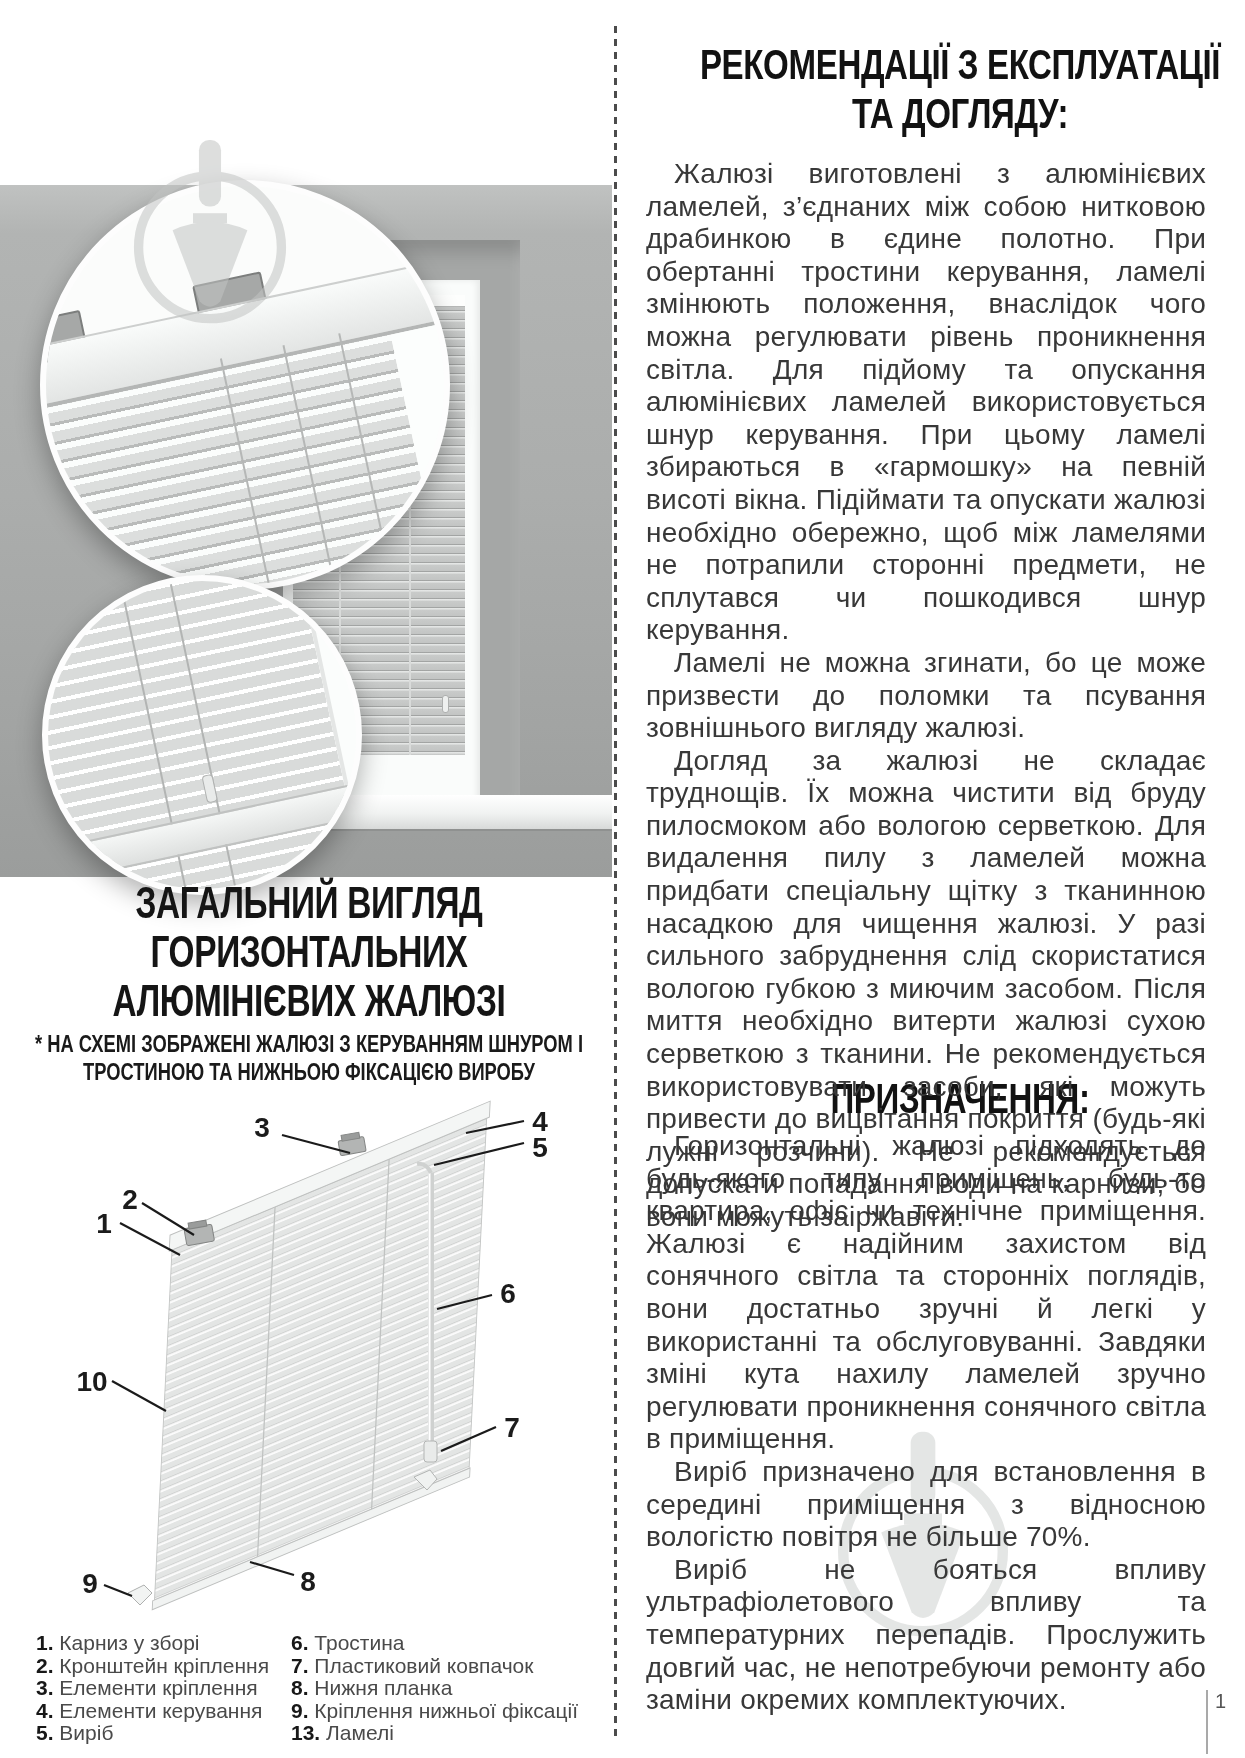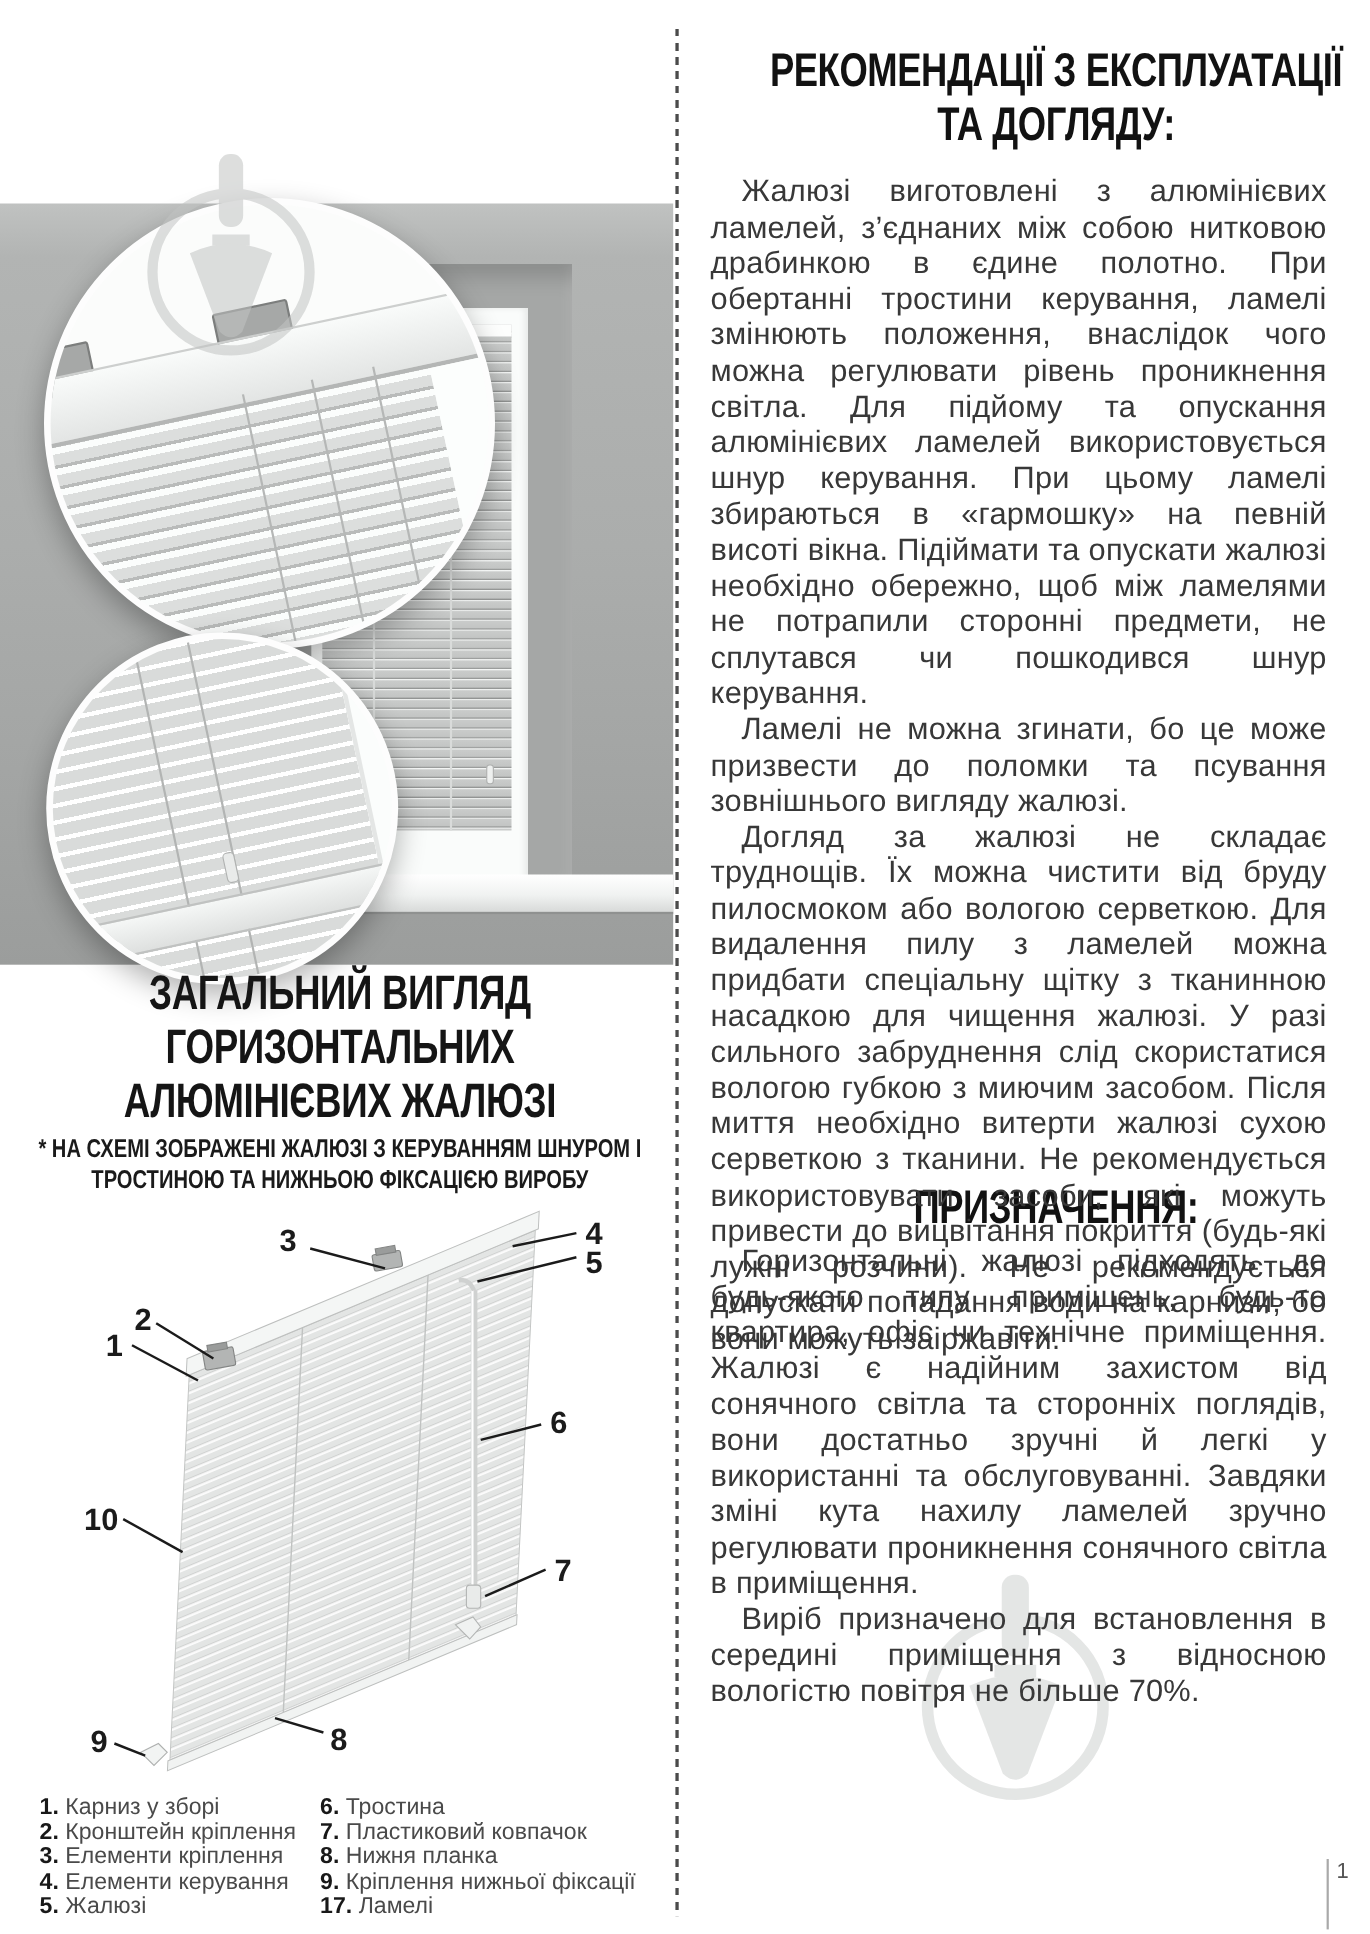--- a/index.html
+++ b/index.html
@@ -197,28 +197,28 @@
     <text class="co" x="308" y="506" text-anchor="middle">8</text>
     <text class="co" x="90" y="508" text-anchor="middle">9</text>
   </svg>
 
   <div class="legend">
     <div class="legend-col legend-col-1">
       <div class="legend-item"><span class="legend-num">1.</span> <span>Карниз у зборі</span></div>
       <div class="legend-item"><span class="legend-num">2.</span> <span>Кронштейн кріплення</span></div>
       <div class="legend-item"><span class="legend-num">3.</span> <span>Елементи кріплення</span></div>
       <div class="legend-item"><span class="legend-num">4.</span> <span>Елементи керування</span></div>
-      <div class="legend-item"><span class="legend-num">5.</span> <span>Жалюзі</span></div>
+      <div class="legend-item"><span class="legend-num">5.</span> <span>Виріб</span></div>
     </div>
     <div class="legend-col legend-col-2">
       <div class="legend-item"><span class="legend-num">6.</span> <span>Тростина</span></div>
       <div class="legend-item"><span class="legend-num">7.</span> <span>Пластиковий ковпачок</span></div>
       <div class="legend-item"><span class="legend-num">8.</span> <span>Нижня планка</span></div>
       <div class="legend-item"><span class="legend-num">9.</span> <span>Кріплення нижньої фіксації</span></div>
-      <div class="legend-item"><span class="legend-num">17.</span> <span>Ламелі</span></div>
+      <div class="legend-item"><span class="legend-num">13.</span> <span>Ламелі</span></div>
     </div>
   </div>
 
   <div class="divider"></div>
 
   <svg class="wm wm-right" viewBox="0 0 200 240">
     <circle cx="100" cy="132" r="84" fill="none" stroke="currentColor" stroke-width="11"></circle>
     <rect x="87" y="6" width="26" height="78" rx="12" fill="currentColor"></rect>
     <rect x="80" y="92" width="40" height="12" fill="currentColor"></rect>
     <path d="M56,112 Q100,92 144,112 L112,196 Q100,208 88,196 Z" fill="currentColor"></path>
@@ -230,18 +230,19 @@
     <p>Жалюзі виготовлені з алюмінієвих ламелей, з’єднаних між собою нитковою драбинкою в єдине полотно. При обертанні тростини керування, ламелі змінюють положення, внаслідок чого можна регулювати рівень проникнення світла. Для підйому та опускання алюмінієвих ламелей використовується шнур керування. При цьому ламелі збираються в «гармошку» на певній висоті вікна. Підіймати та опускати жалюзі необхідно обережно, щоб між ламелями не потрапили сторонні предмети, не сплутався чи пошкодився шнур керування.</p>
     <p>Ламелі не можна згинати, бо це може призвести до поломки та псування зовнішнього вигляду жалюзі.</p>
     <p>Догляд за жалюзі не складає труднощів. Їх можна чистити від бруду пилосмоком або вологою серветкою. Для видалення пилу з ламелей можна придбати спеціальну щітку з тканинною насадкою для чищення жалюзі. У разі сильного забруднення слід скористатися вологою губкою з миючим засобом. Після миття необхідно витерти жалюзі сухою серветкою з тканини. Не рекомендується використовувати засоби, які можуть привести до вицвітання покриття (будь-які лужні розчини). Не рекомендується допускати попадання води на карнизи, бо вони можуть заіржавіти.</p>
   </div>
 
   <div class="purpose-title">ПРИЗНАЧЕННЯ:</div>
 
   <div class="bodytext purpose-text">
     <p>Горизонтальні жалюзі підходять до будь-якого типу приміщень, будь-то квартира, офіс чи технічне приміщення. Жалюзі є надійним захистом від сонячного світла та сторонніх поглядів, вони достатньо зручні й легкі у використанні та обслуговуванні. Завдяки зміні кута нахилу ламелей зручно регулювати проникнення сонячного світла в приміщення.</p>
     <p>Виріб призначено для встановлення в середині приміщення з відносною вологістю повітря не більше 70%.</p>
+    <p>Виріб не бояться впливу ультрафіолетового впливу та температурних перепадів. Прослужить довгий час, не непотребуючи ремонту або заміни окремих комплектуючих.</p>
   </div>
 
   <div class="page-num-rule"></div>
   <div class="page-num">1</div>
 
 </div>
 
 </body></html>

